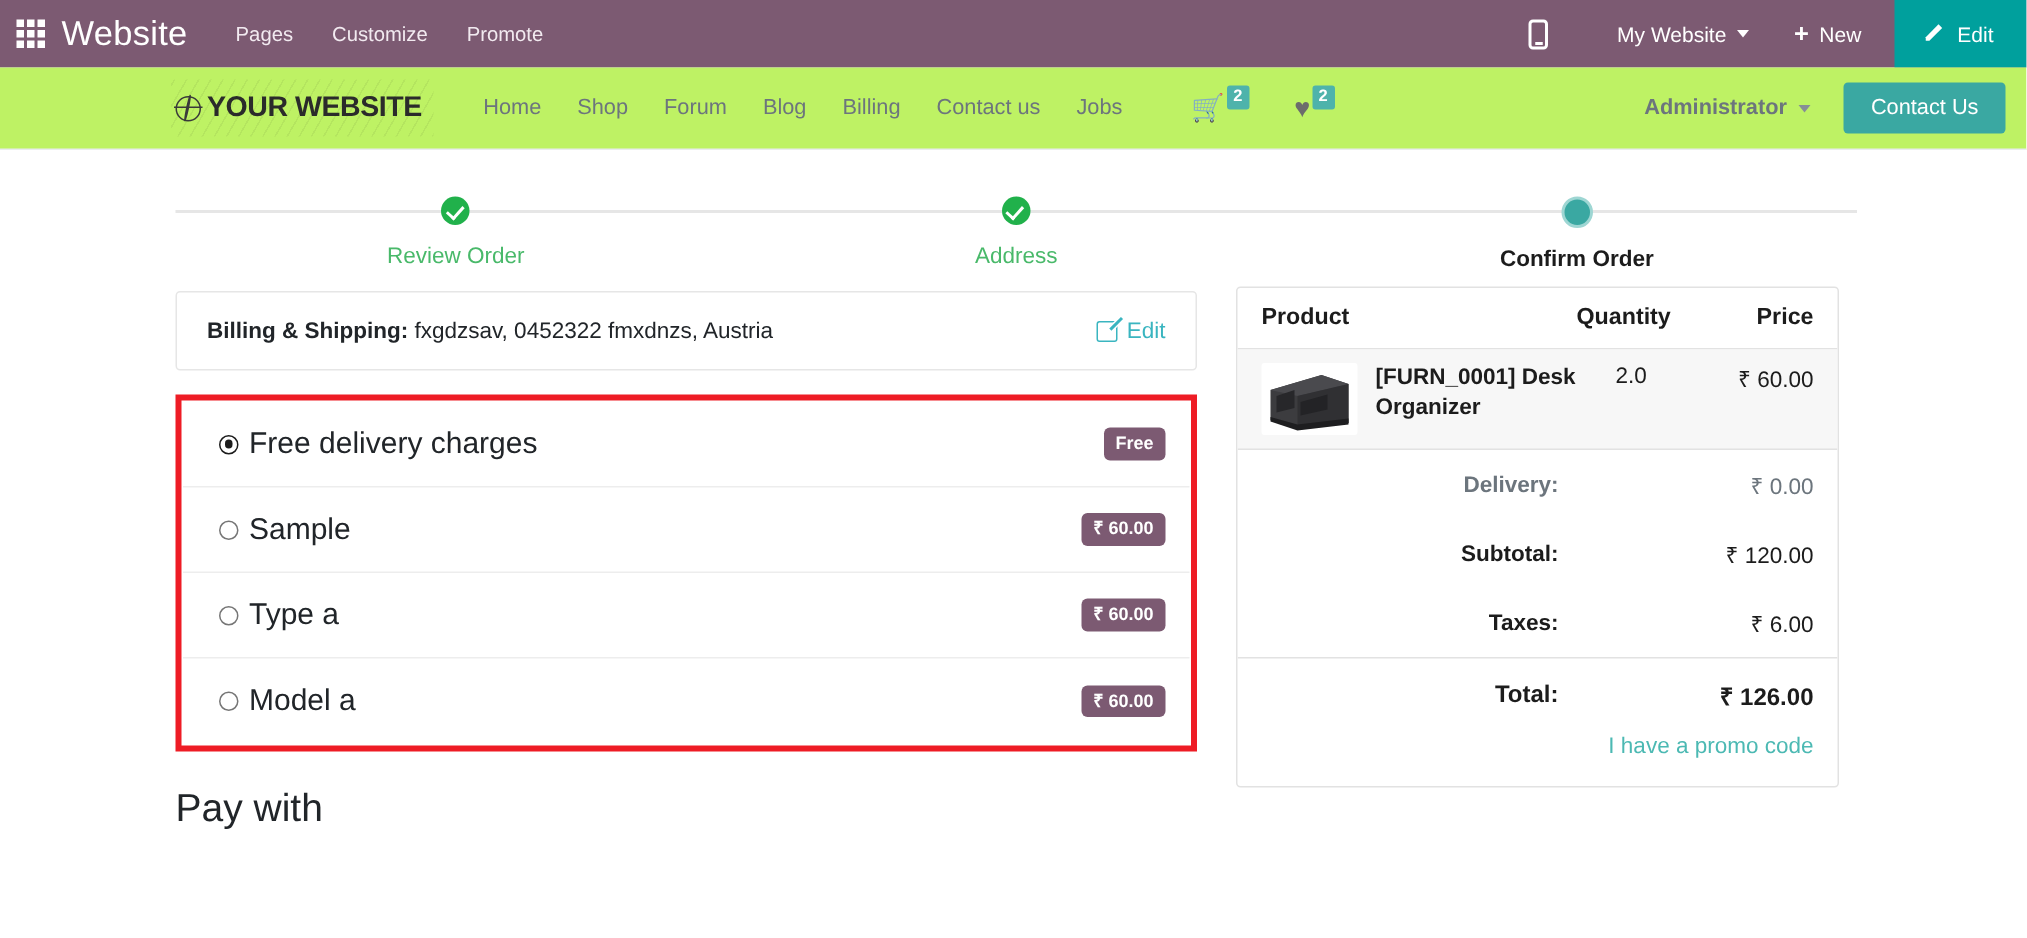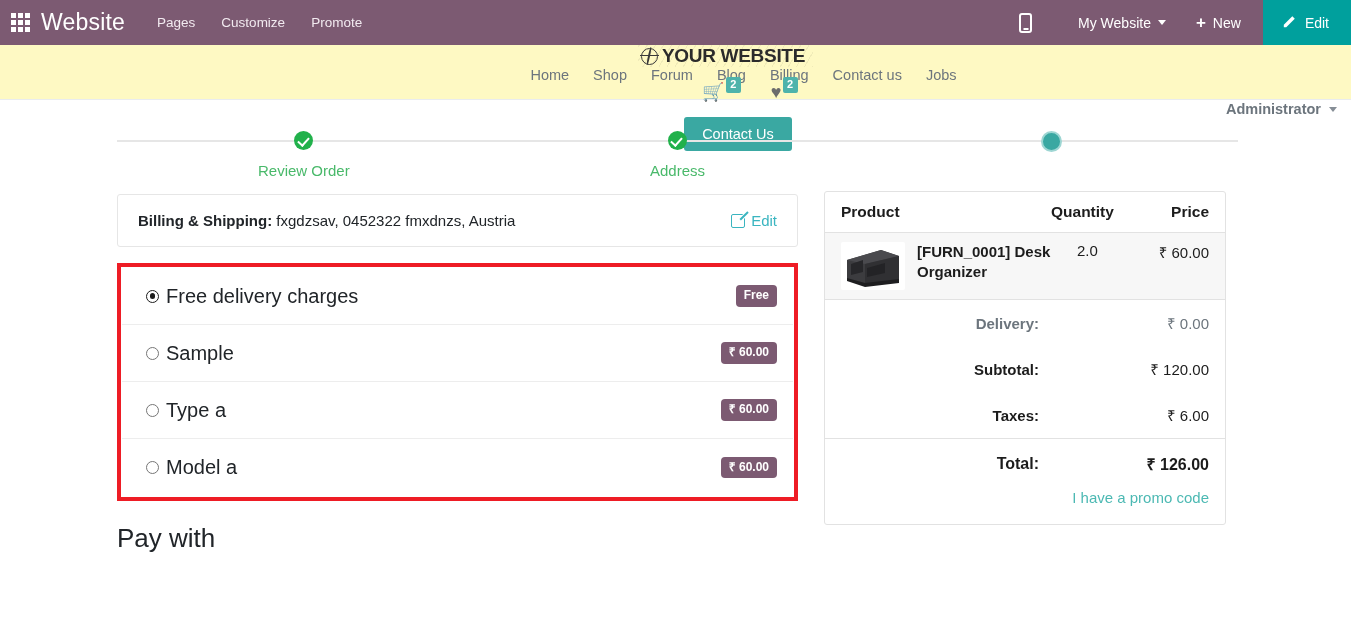--- a/index.html
+++ b/index.html
@@ -79,28 +79,27 @@
     height: 45px;
     display: flex; align-items: center; gap: 9px;
     padding: 0 22px 0 18px;
     font-size: 14px;
     cursor: pointer;
   }
 
   
   .site-nav {
     height: 55px;
-    background: #fef9c3;
+    background: #bef264;
     border-bottom: 1px solid #e9ecef;
     display: flex;
     align-items: center;
     padding-left: 117px;
     padding-right: 14px;
     position: relative;
-    flex-direction: column;
   }
   .logo-wrap {
     display: flex; align-items: center; gap: 4px;
     position: relative;
     height: 38px;
     padding-right: 8px;
     cursor: pointer;
   }
   .logo-hatch {
     position: absolute; inset: 0; left: -3px; right: 0;
@@ -462,20 +461,21 @@
       <div class="wiz-step">
         <div class="wiz-dot-ok"></div>
         <div class="wiz-label">Review Order</div>
       </div>
       <div class="wiz-step">
         <div class="wiz-dot-ok"></div>
         <div class="wiz-label">Address</div>
       </div>
       <div class="wiz-step">
         <div class="wiz-dot-active"></div>
+        <div class="wiz-label active">Confirm Order</div>
       </div>
     </div>
   </div>
 
   <div class="cols">
 
     <div class="col-left">
 
       <div class="billing-card">
         <div class="billing-text">

